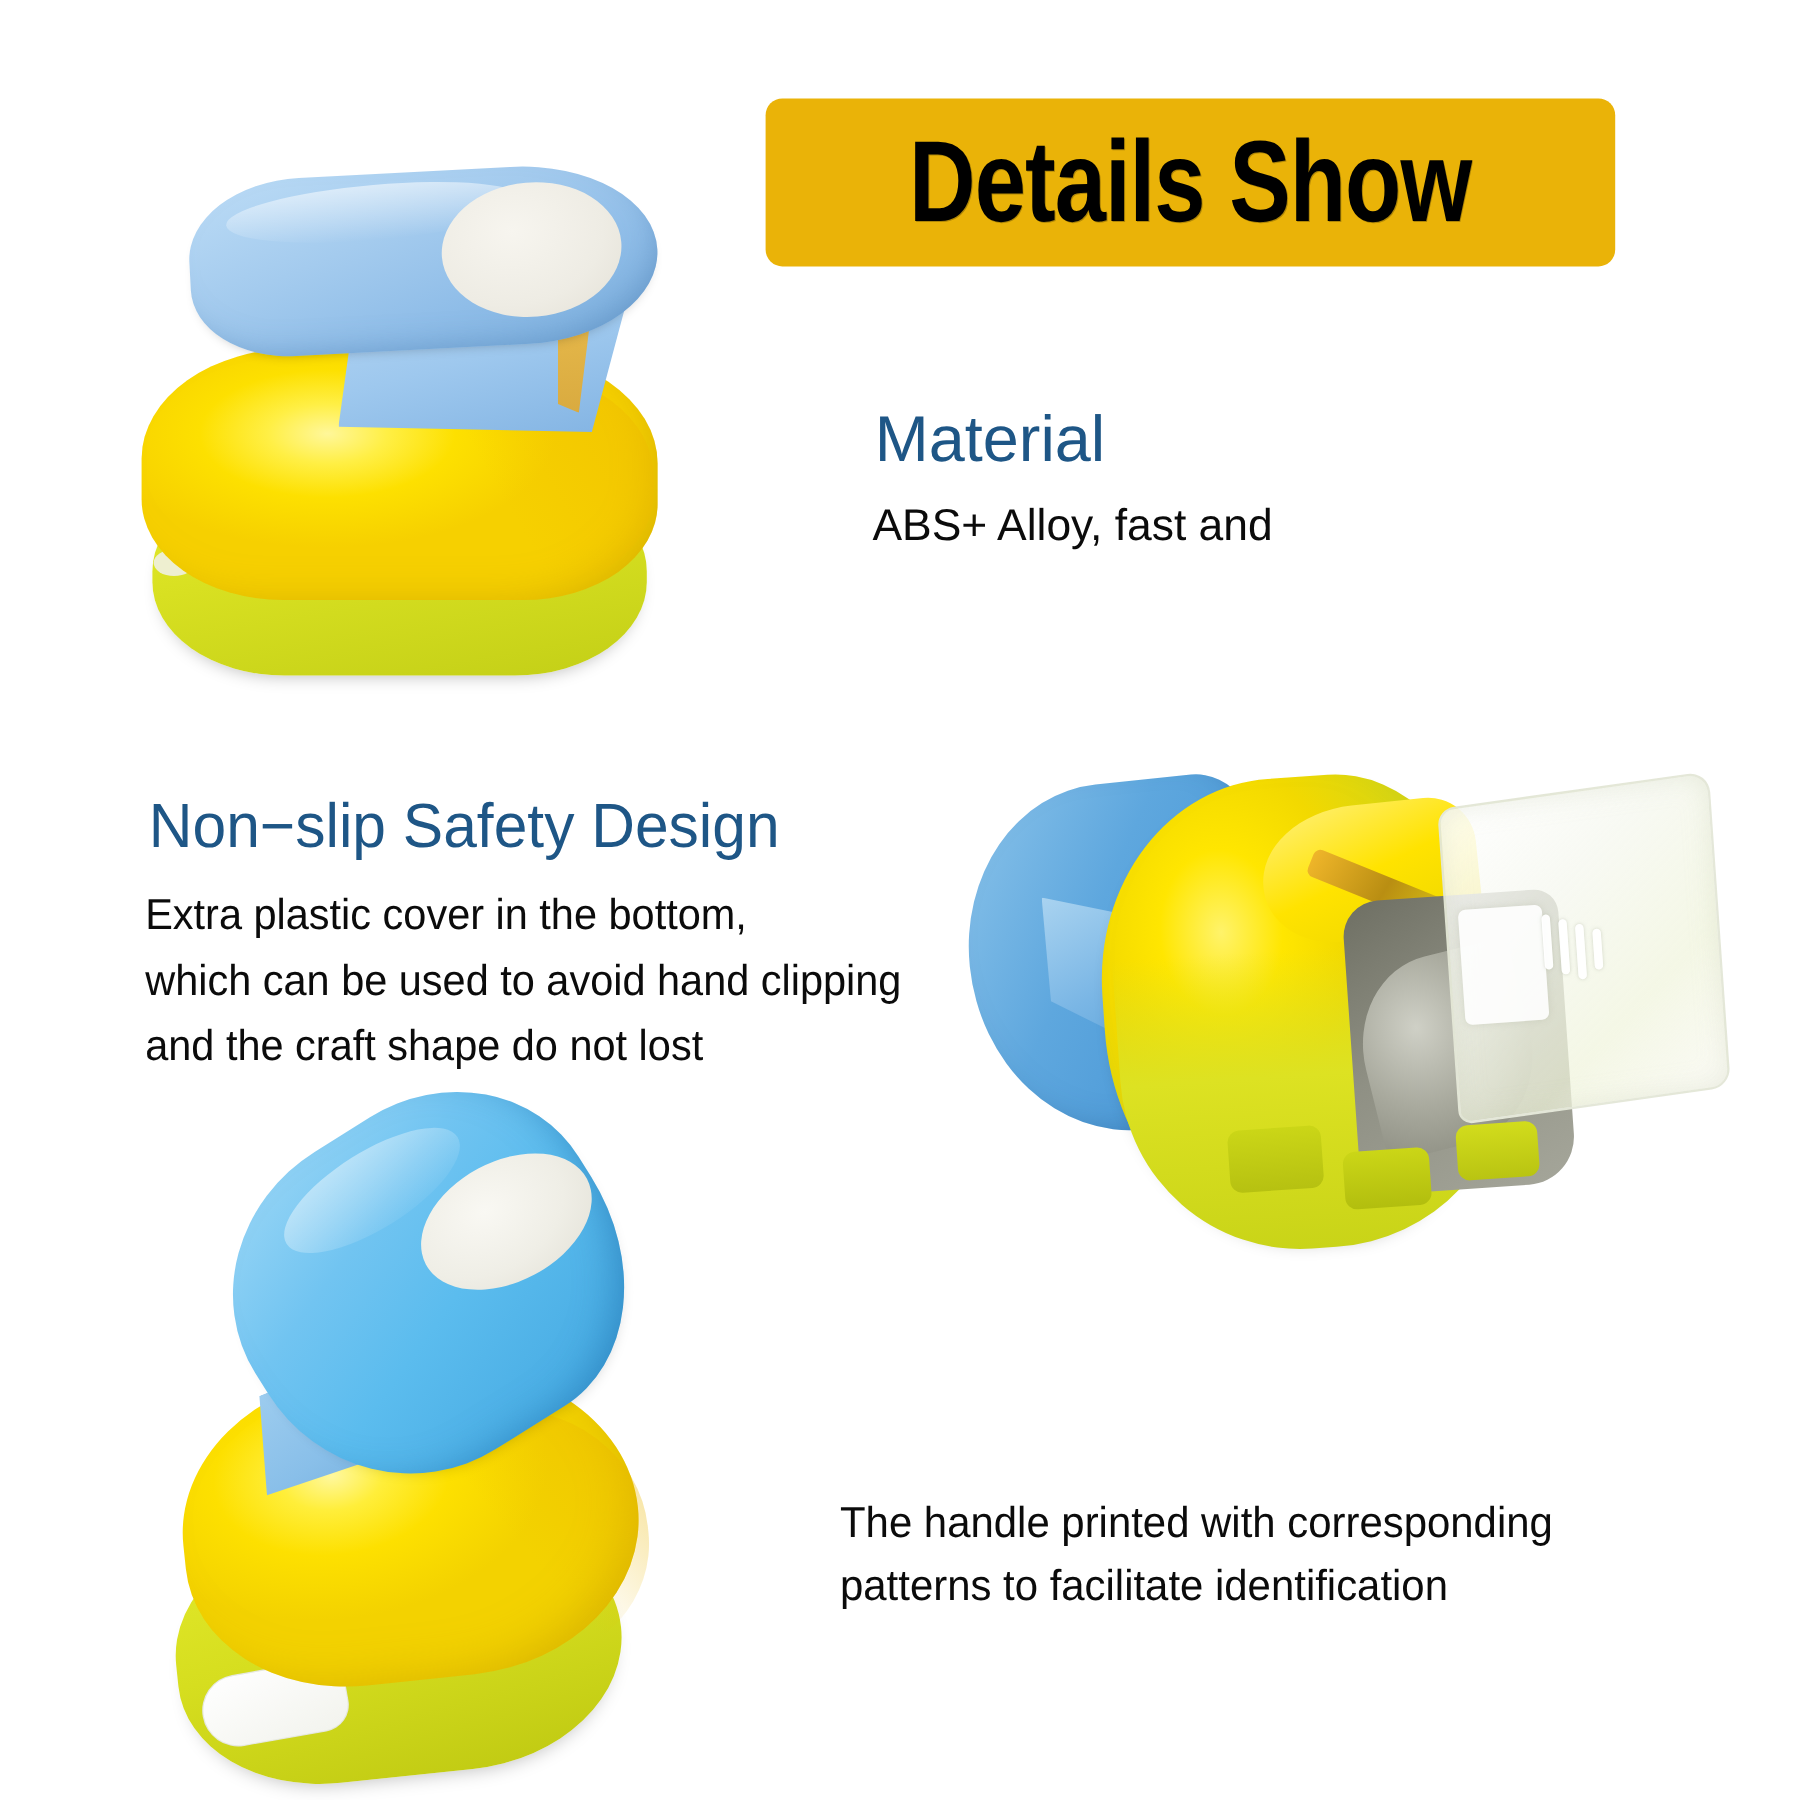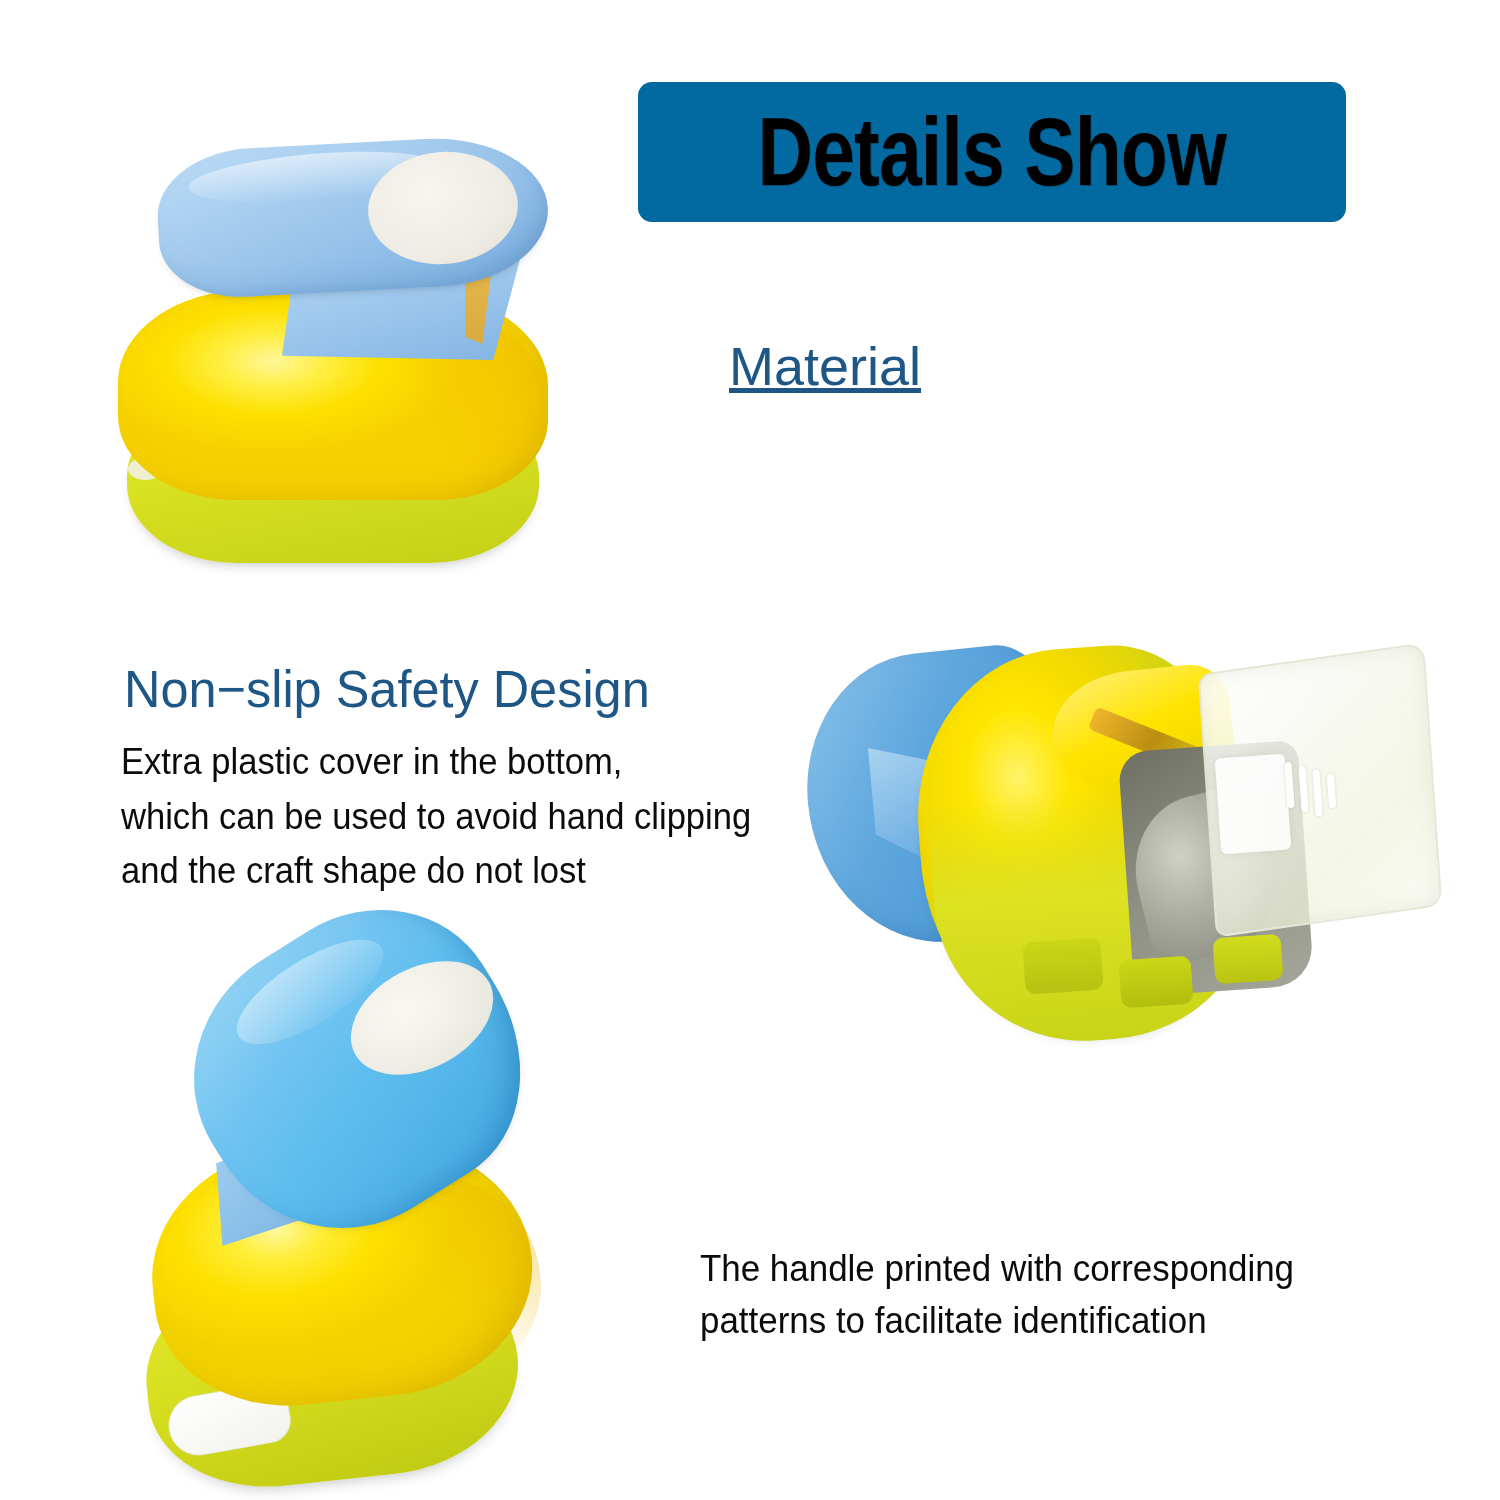--- a/index.html
+++ b/index.html
@@ -16,21 +16,21 @@
     font-family: "Liberation Sans", sans-serif;
   }
 
   
   #title-banner {
     position: absolute;
     left: 638px;
     top: 82px;
     width: 708px;
     height: 140px;
-    background: #0369a1;
+    background: #eab308;
     border-radius: 14px;
     display: flex;
     align-items: center;
     justify-content: center;
   }
   #title-text {
     font-family: "Liberation Sans Narrow", "Liberation Sans", sans-serif;
     font-weight: bold;
     font-size: 96px;
     line-height: 1;
@@ -50,21 +50,21 @@
     line-height: 1.05;
     white-space: nowrap;
   }
   .section-body {
     position: absolute;
     color: #0b0b0b;
     font-size: 37px;
     line-height: 1.42;
   }
 
-  #sec-material-heading { left: 729px; top: 338px; text-decoration: underline; }
+  #sec-material-heading { left: 729px; top: 338px; }
   #sec-material-body    { left: 727px; top: 412px; }
 
   #sec-nonslip-heading  { left: 124px; top: 662px; font-size: 52px; transform: scaleX(0.97); transform-origin: left center; }
   #sec-nonslip-body     { left: 121px; top: 735px; font-size: 36px; line-height: 1.52; transform: scaleX(0.96); transform-origin: left top; }
 
   #sec-convenient-heading { left: 703px; top: 1168px; }
   #sec-convenient-body    { left: 700px; top: 1243px; font-size: 36px; line-height: 1.45; transform: scaleX(0.97); transform-origin: left top; }
 
   
   .product { position: absolute; }
@@ -350,20 +350,21 @@
     <div id="p3-body-shade"></div>
     <div id="p3-lever-stem"></div>
     <div id="p3-lever-orange"></div>
     <div id="p3-handle"></div>
     <div id="p3-handle-sheen"></div>
     <div id="p3-sticker-circle"></div>
   </div>
 
   <div class="section-heading" id="sec-material-heading">Material</div>
   <div class="section-body" id="sec-material-body">
+    <div>ABS+ Alloy, fast and</div>
   </div>
 
   <div class="section-heading" id="sec-nonslip-heading">Non−slip Safety Design</div>
   <div class="section-body" id="sec-nonslip-body">
     <div>Extra plastic cover in the bottom,</div>
     <div>which can be used to avoid hand clipping</div>
     <div>and the craft shape do not lost</div>
   </div>
 
   <div class="section-body" id="sec-convenient-body">

